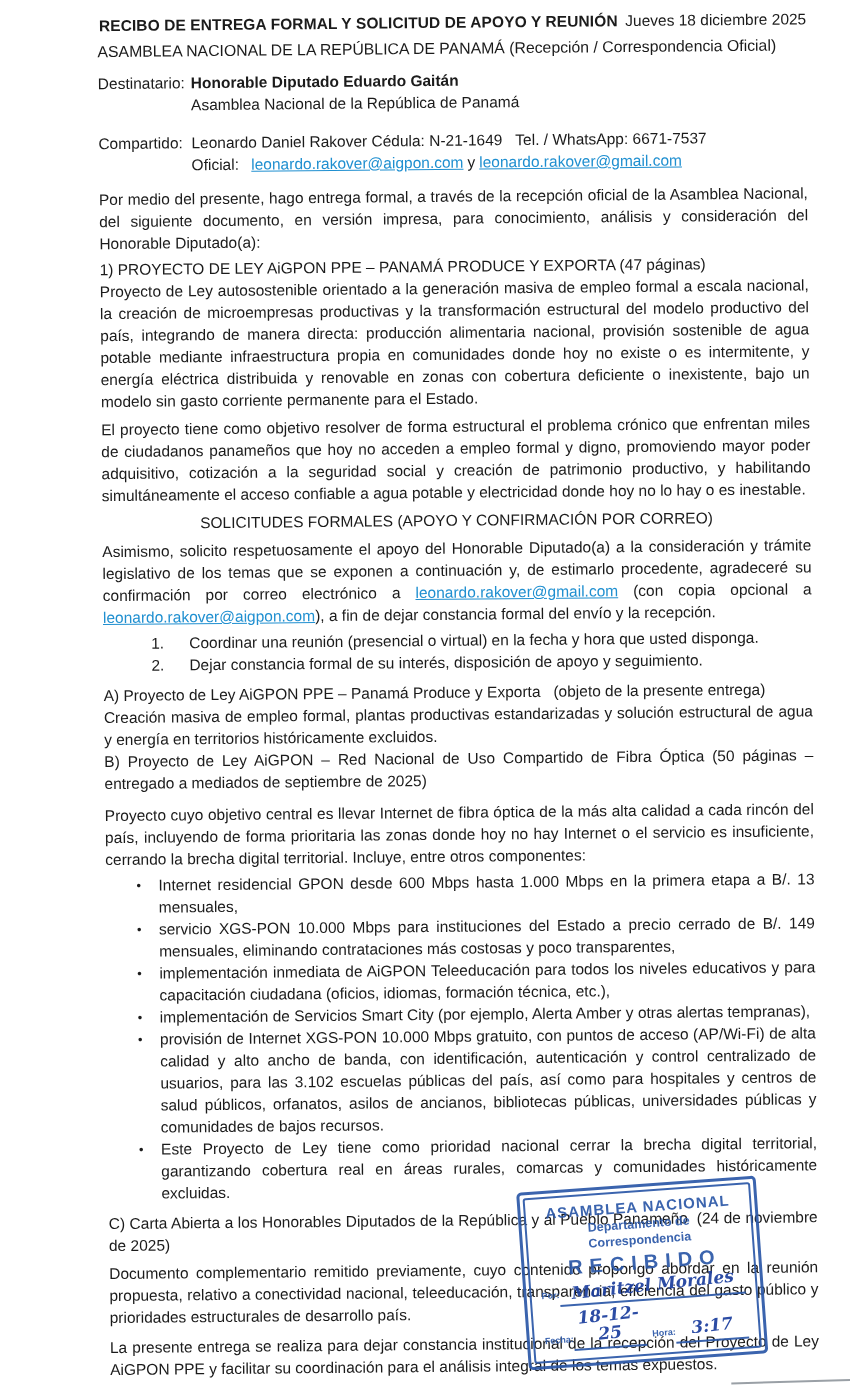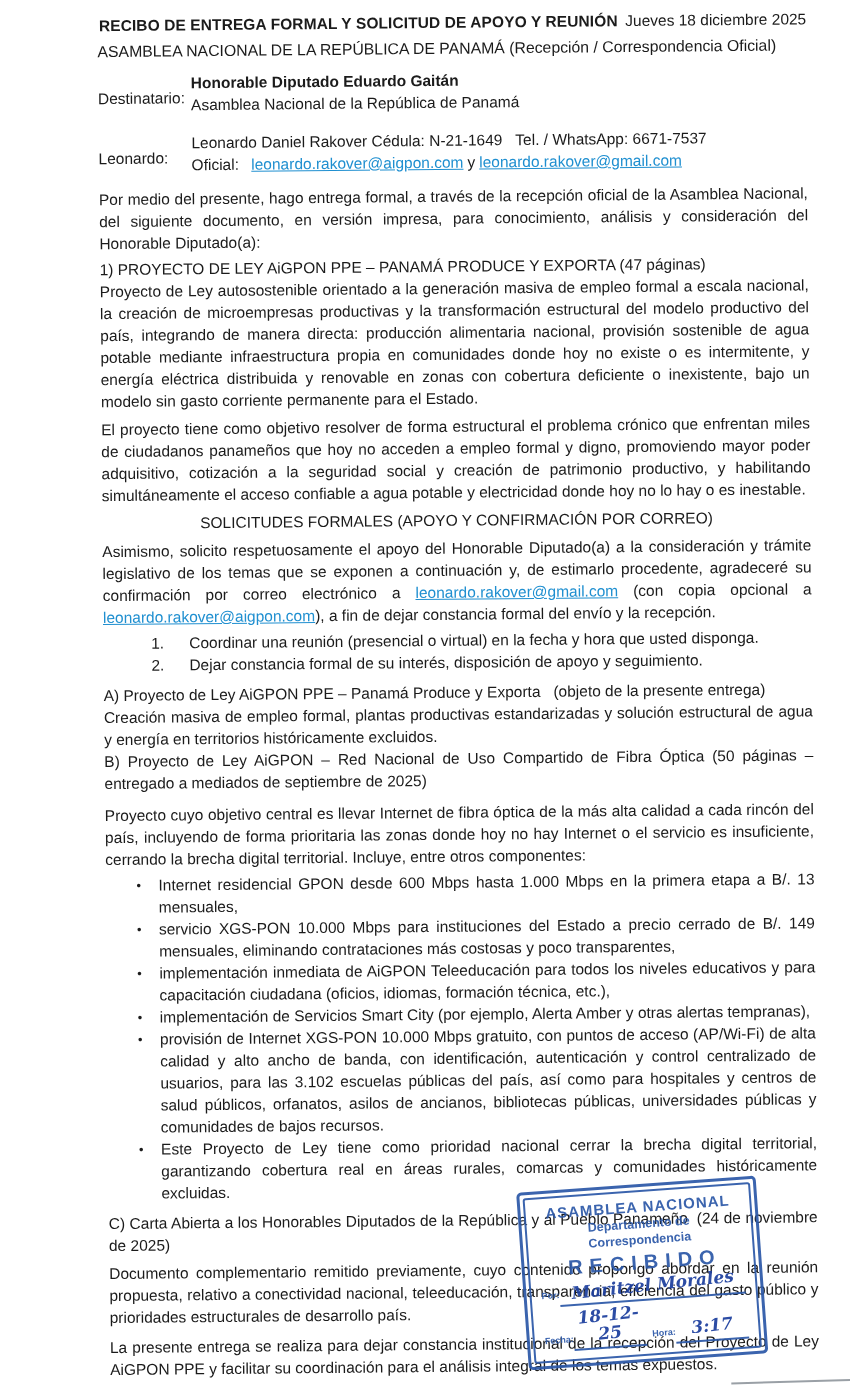--- a/index.html
+++ b/index.html
@@ -8,21 +8,21 @@
     font-family:"Liberation Sans", sans-serif;color:#1b1b1b;
     font-size:15.5px;line-height:22px;
   }
   .page{position:relative;width:850px;height:1392px;box-sizing:border-box;
     padding:12px 44px 0 97px;transform:rotate(-0.55deg);transform-origin:50% 0;}
   .title-row{display:flex;align-items:flex-start;}
   .doc-title{flex:1;text-align:center;font-weight:bold;font-size:15.5px;letter-spacing:.1px;}
   .doc-date{white-space:nowrap;margin-left:6px;}
   .org-line{margin-top:4px;font-size:15.8px;}
   .pair{display:grid;grid-template-columns:93px 1fr;column-gap:0;}
-  .pair .lbl{white-space:nowrap;margin-top:15px;}
+  .pair .lbl{white-space:nowrap;}
   .dest-block{margin-top:10px;}
   .remit-block{margin-top:16px;}
   .bold{font-weight:bold;}
   a.email{color:#1f8fd0;text-decoration:underline;cursor:pointer;}
   .sep{margin:0 4px;}
   .para{margin-top:12px;text-align:justify;}
   .para.tight{margin-top:6px;}
   .sec-head{margin-top:4px;}
   .sec-body{margin-top:0;text-align:justify;}
   .center-head{margin-top:6px;margin-bottom:0;text-align:center;}
@@ -71,21 +71,21 @@
 
   <div class="pair dest-block">
     <div class="lbl">Destinatario:</div>
     <div>
       <div class="bold">Honorable Diputado Eduardo Gaitán</div>
       <div>Asamblea Nacional de la República de Panamá</div>
     </div>
   </div>
 
   <div class="pair remit-block">
-    <div class="lbl">Leonardo:</div>
+    <div class="lbl">Compartido:</div>
     <div>
       <div>Leonardo Daniel Rakover Cédula: N-21-1649&nbsp;&nbsp;&nbsp;Tel. / WhatsApp: 6671-7537</div>
       <div>
         <span>Oficial:</span>
         <span class="sep"></span><a class="email">leonardo.rakover@aigpon.com</a><span class="sep">y</span><a class="email">leonardo.rakover@gmail.com</a>
       </div>
     </div>
   </div>
 
   <div class="para">Por medio del presente, hago entrega formal, a través de la recepción oficial de la Asamblea Nacional, del siguiente documento, en versión impresa, para conocimiento, análisis y consideración del Honorable Diputado(a):</div>

